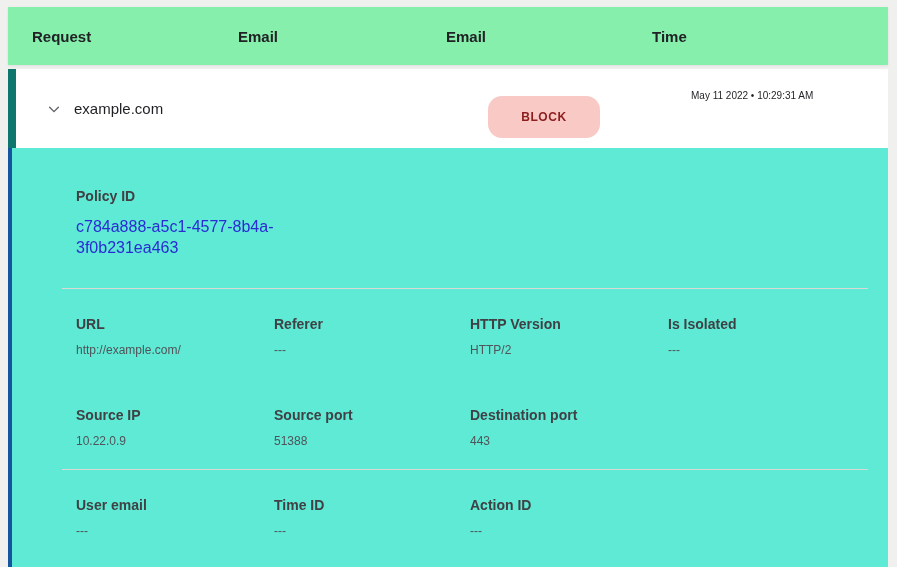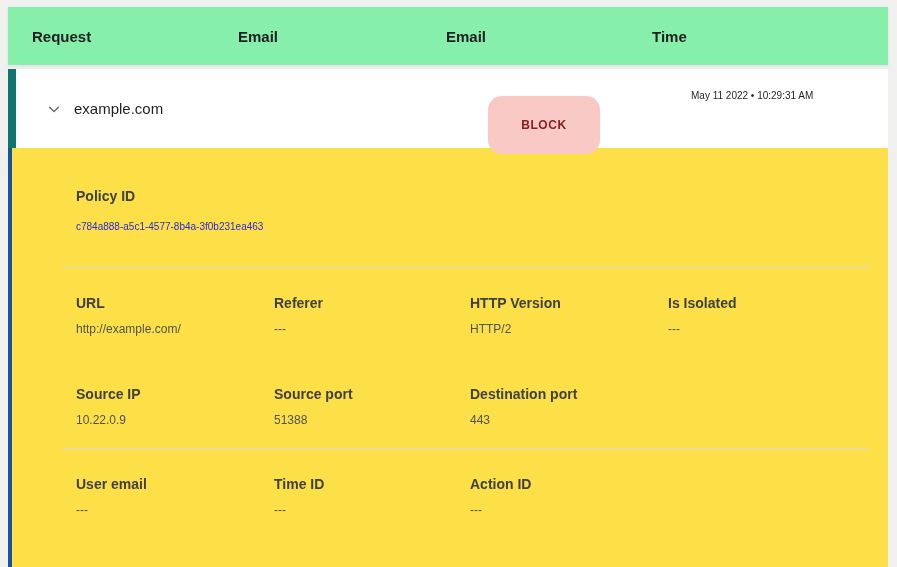--- a/index.html
+++ b/index.html
@@ -52,49 +52,49 @@
   }
   .request-text { font-size: 15px; color: #1f2023; }
   .badge {
     position: absolute;
     left: 472px; top: 27px;
     background: #f9c9c6;
     color: #8c1d1d;
     font-size: 12px;
     font-weight: 700;
     letter-spacing: 0.6px;
-    padding: 22px 0;
+    padding: 14px 0;
     width: 112px;
     text-align: center;
     border-radius: 14px;
   }
   .time-cell {
     position: absolute;
     left: 675px; top: 15px;
     width: 190px;
     font-size: 10px;
     line-height: 24px;
     color: #1f2023;
   }
 
   
   .expanded {
-    background: #fde047;
+    background: #5eead4;
     border-left: 4px solid #15549e;
     min-height: 419px;
     padding: 40px 20px 10px 64px;
   }
   .field-label { font-size: 14px; font-weight: 700; color: #3f4145; }
   .field-value { font-size: 12px; color: #50535a; margin-top: 11px; }
   .policy-block { margin-bottom: 30px; }
   .policy-link {
     display: inline-block;
     max-width: 200px;
     margin-top: 12px;
-    font-size: 10px;
+    font-size: 16px;
     line-height: 21px;
     color: #2a2bd4;
     text-decoration: none;
     cursor: pointer;
   }
   .divider {
     height: 1px;
     background: #d9d9d6;
     margin-left: -14px;
     border: none;

